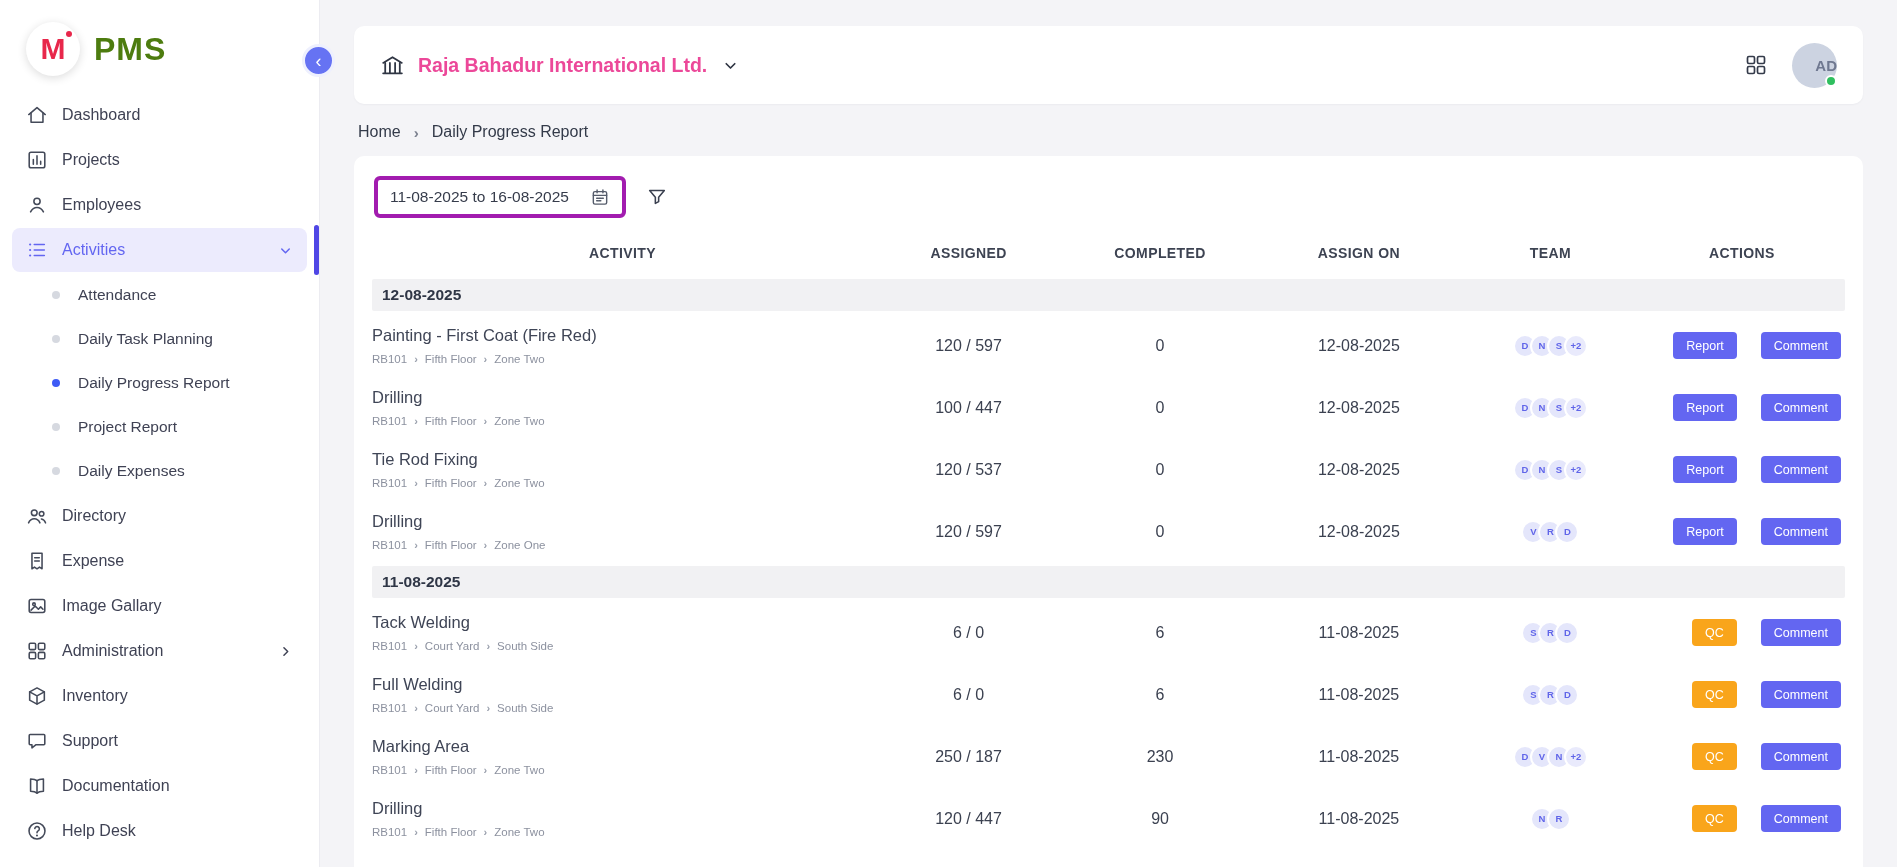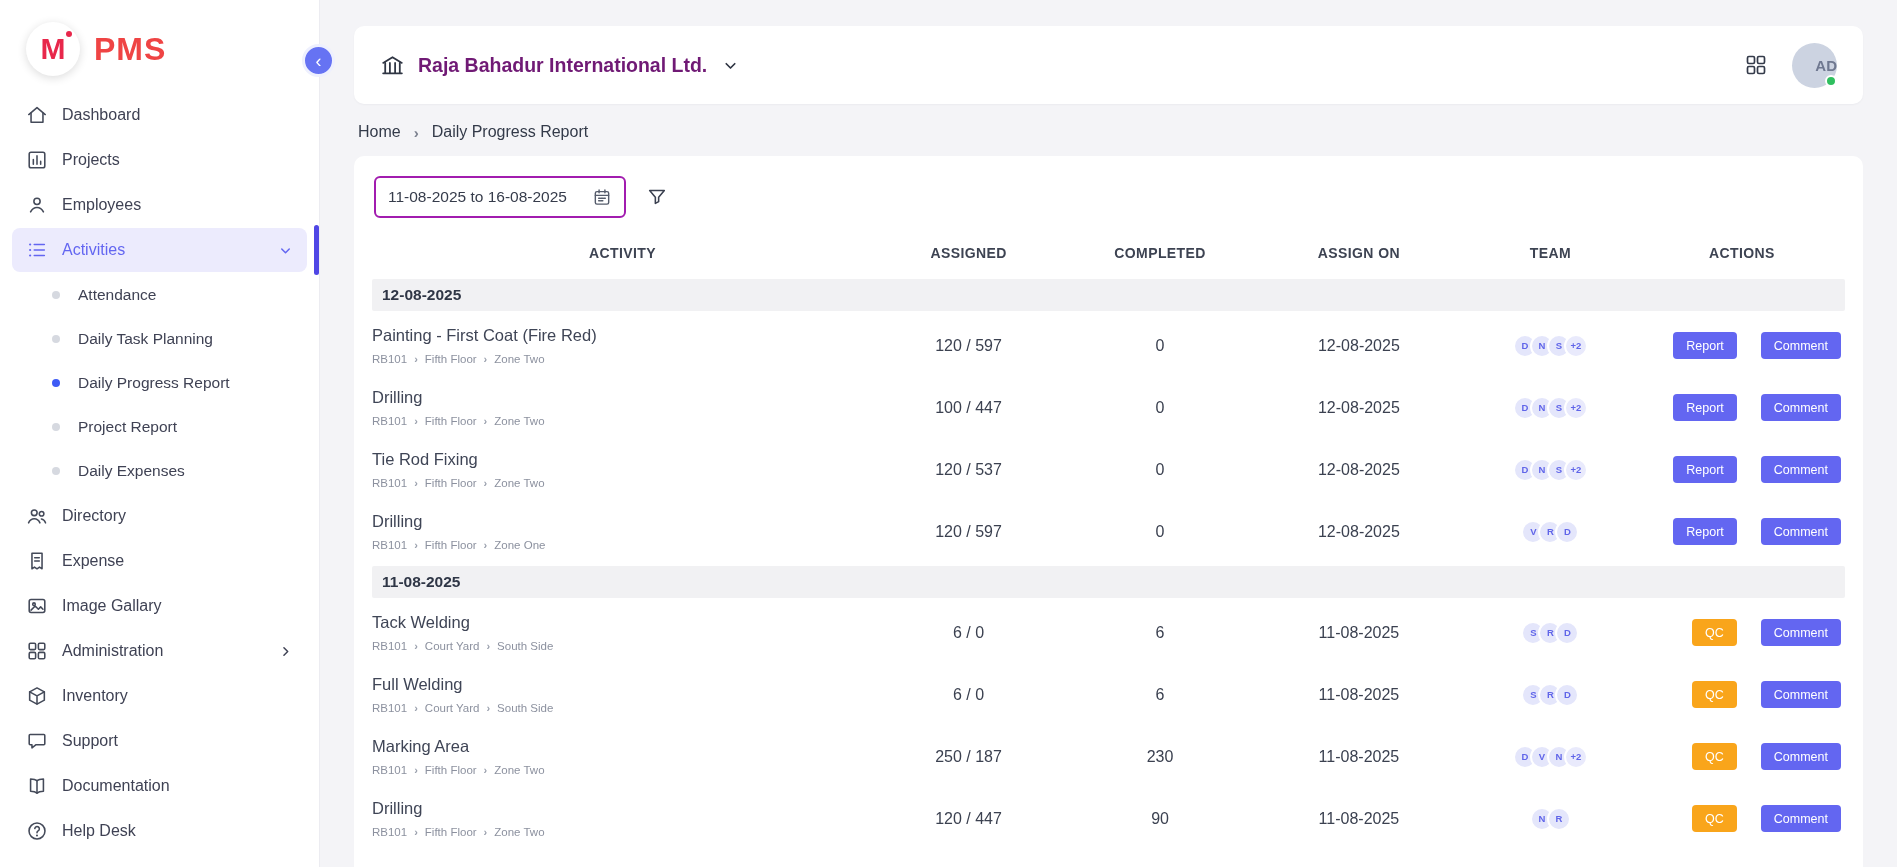--- a/index.html
+++ b/index.html
@@ -18,21 +18,21 @@
   .logo-badge {
     width:54px; height:54px; border-radius:50%; background:#fff;
     box-shadow:0 2px 10px rgba(0,0,0,.14);
     display:flex; align-items:center; justify-content:center;
     font-weight:700; font-size:30px; color:#e8274b; position:relative;
   }
   .logo-badge::after {
     content:""; position:absolute; top:9px; right:8px; width:6px; height:6px;
     border-radius:50%; background:#e8274b;
   }
-  .app-name { font-size:32px; font-weight:700; color:#ef4444; letter-spacing:1px; }
+  .app-name { font-size:32px; font-weight:700; color:#4d7c0f; letter-spacing:1px; }
   .collapse-btn {
     position:absolute; right:-16px; top:44px; width:33px; height:33px; border-radius:50%;
     background:#6673f3; color:#fff; border:3px solid #eef0fe; cursor:pointer;
     font-size:18px; line-height:1; display:flex; align-items:center; justify-content:center;
     z-index:9;
   }
   .nav { padding-bottom:10px; }
   .nav-item {
     display:flex; align-items:center; gap:14px; height:44px; margin:1px 12px;
     padding:0 14px; border-radius:8px; color:#3f4254; font-size:16px; cursor:pointer;
@@ -58,21 +58,21 @@
   
   .main {
     margin-left:320px; height:867px; padding:26px 34px 0;
     background:#f4f4f7; display:flex; flex-direction:column;
   }
   .topbar {
     background:#fff; border-radius:10px; height:78px; flex:0 0 78px;
     display:flex; align-items:center; justify-content:space-between; padding:0 26px;
     box-shadow:0 1px 2px rgba(16,24,40,.04);
   }
-  .company { display:flex; align-items:center; gap:13px; font-size:19.5px; font-weight:700; color:#701a75; cursor:pointer; }
+  .company { display:flex; align-items:center; gap:13px; font-size:19.5px; font-weight:700; color:#ec4899; cursor:pointer; }
   .bank-icon { width:25px; height:25px; color:#2f3543; display:flex; }
   .bank-icon svg, .chev-icon svg, .apps-icon svg, .cal-icon svg, .funnel-icon svg { width:100%; height:100%; }
   .chev-icon { width:17px; height:17px; color:#2f3543; display:flex; margin-left:2px; }
   .top-right { display:flex; align-items:center; gap:24px; }
   .apps-icon { width:24px; height:24px; color:#343b4a; cursor:pointer; display:flex; }
   .avatar {
     width:45px; height:45px; border-radius:50%; background:#ccd3e1; color:#6f7890;
     font-weight:700; font-size:15px; display:flex; align-items:center; justify-content:flex-end;
     position:relative; cursor:pointer;
   }
@@ -81,21 +81,21 @@
     background:#2fbf5f; border:2px solid #fff;
   }
   .breadcrumb { display:flex; align-items:center; gap:13px; margin:19px 4px 15px; font-size:16px; color:#333a49; flex:0 0 auto; }
   .bc-link { cursor:pointer; }
   .bc-sep { color:#7d8290; font-size:15px; font-weight:700; }
   
   .card { background:#fff; border-radius:10px 10px 0 0; padding:20px 18px 0; flex:1 1 auto; overflow:hidden; }
   .filter-row { display:flex; align-items:center; gap:20px; margin-bottom:12px; padding-left:2px; }
   .date-field {
     display:flex; align-items:center; justify-content:space-between; width:252px; height:42px;
-    border:2px solid #a21caf; border-radius:6px; padding:0 12px; font-size:15.5px; color:#363c4b;
+    border:4px solid #a21caf; border-radius:6px; padding:0 12px; font-size:15.5px; color:#363c4b;
     cursor:pointer; background:#fff;
   }
   .cal-icon { width:20px; height:20px; color:#555c6b; display:flex; }
   .funnel-icon { width:22px; height:22px; color:#3b4150; cursor:pointer; display:flex; }
   .thead {
     display:grid; grid-template-columns:34% 13% 13% 14% 12% 14%;
     height:46px; align-items:center; font-size:14px; font-weight:700; color:#3d4352; letter-spacing:.4px;
   }
   .thead .c { text-align:center; }
   .group-bar {

